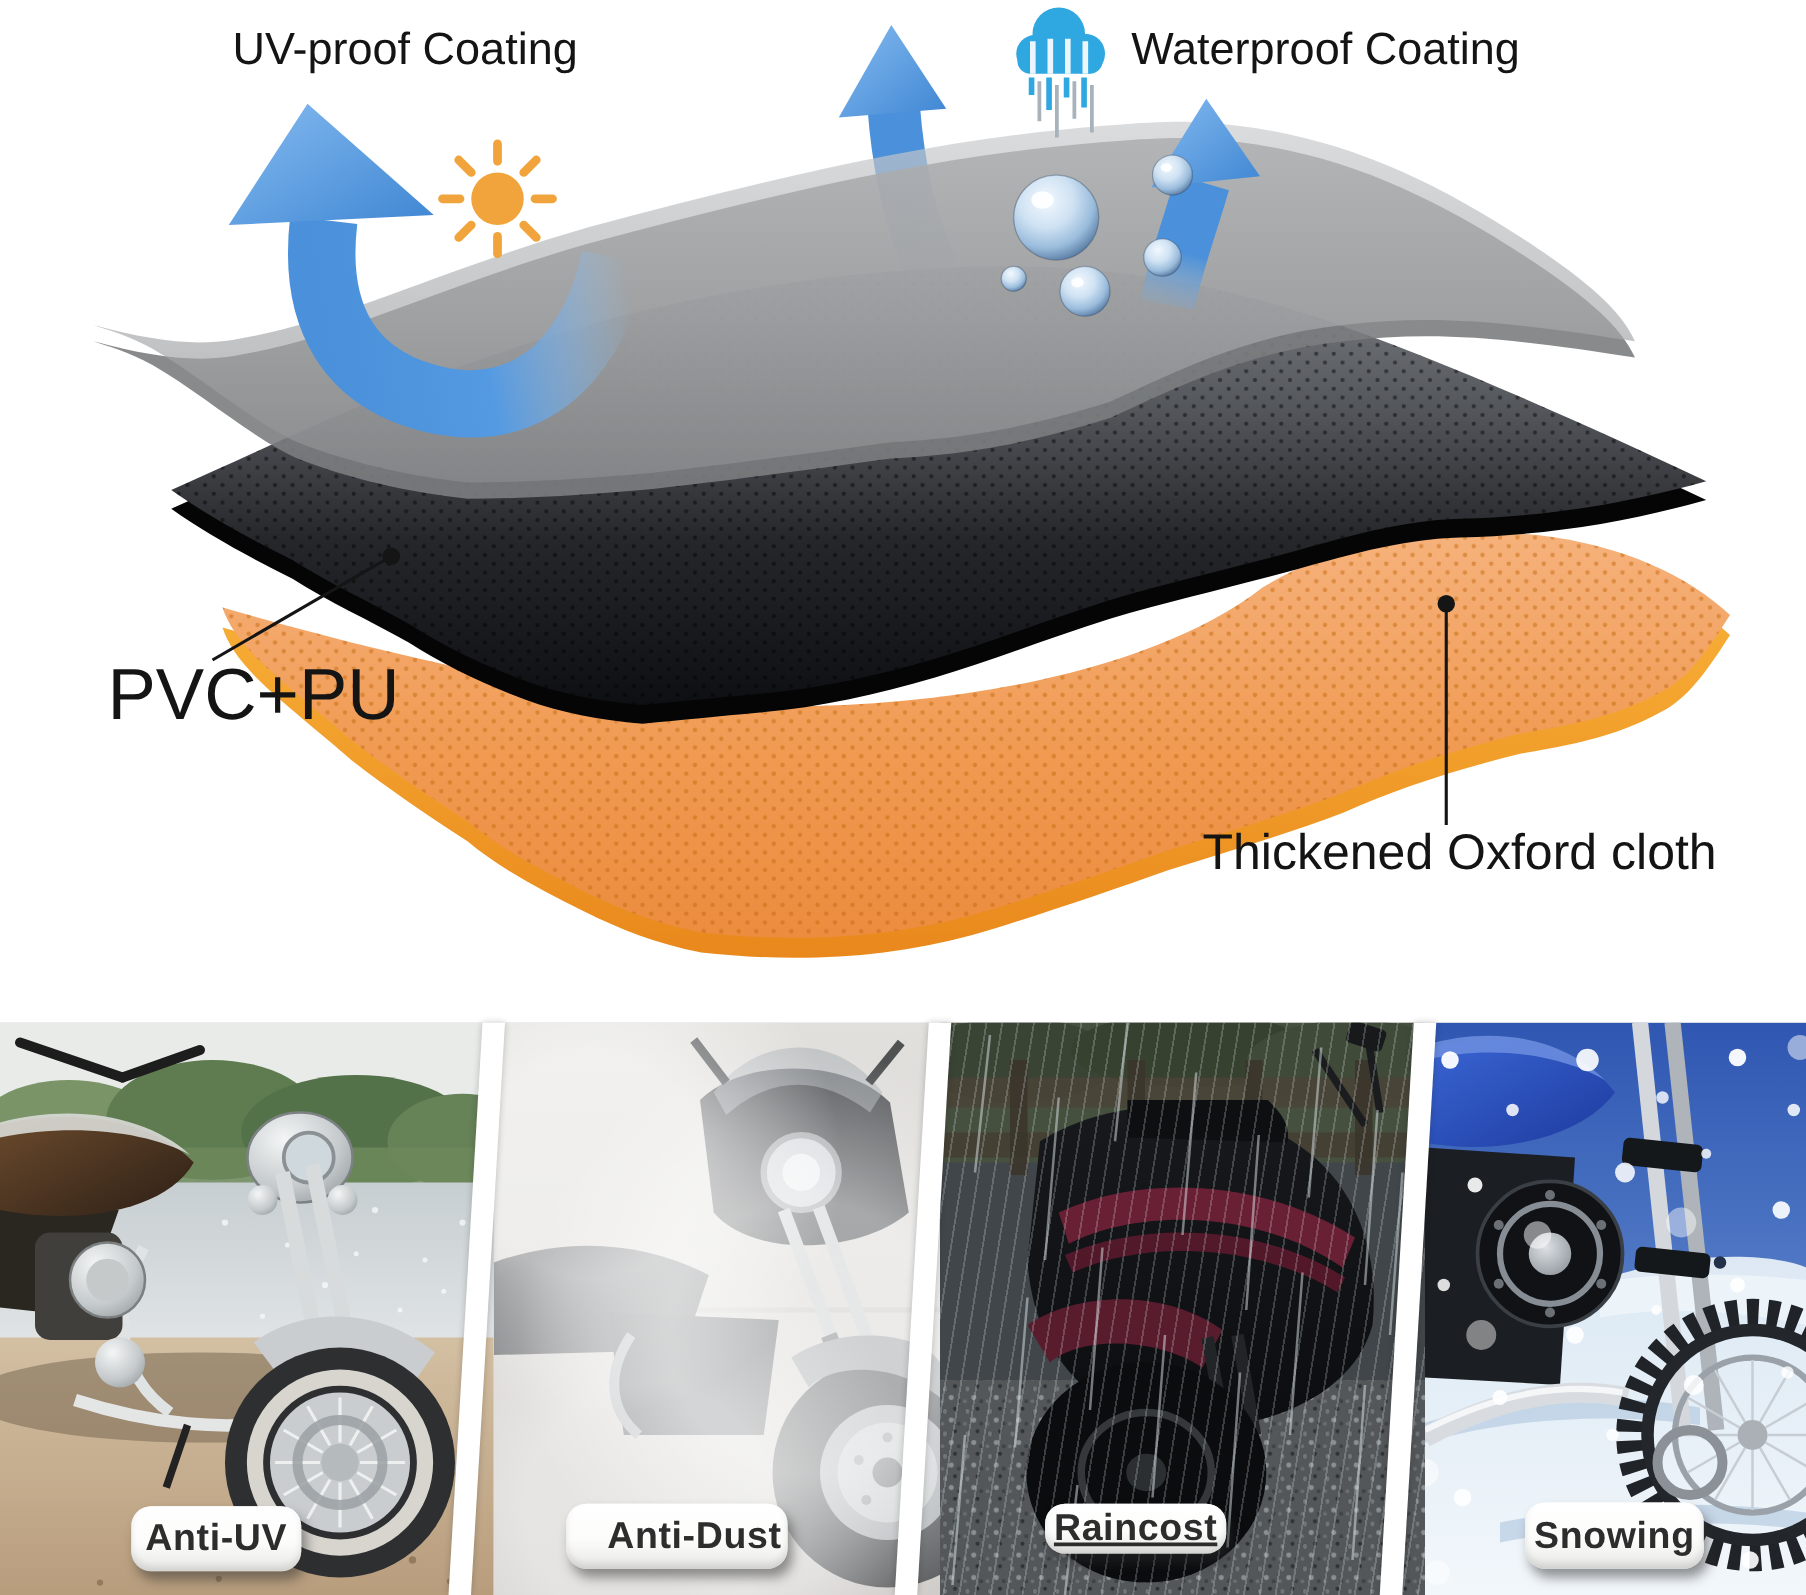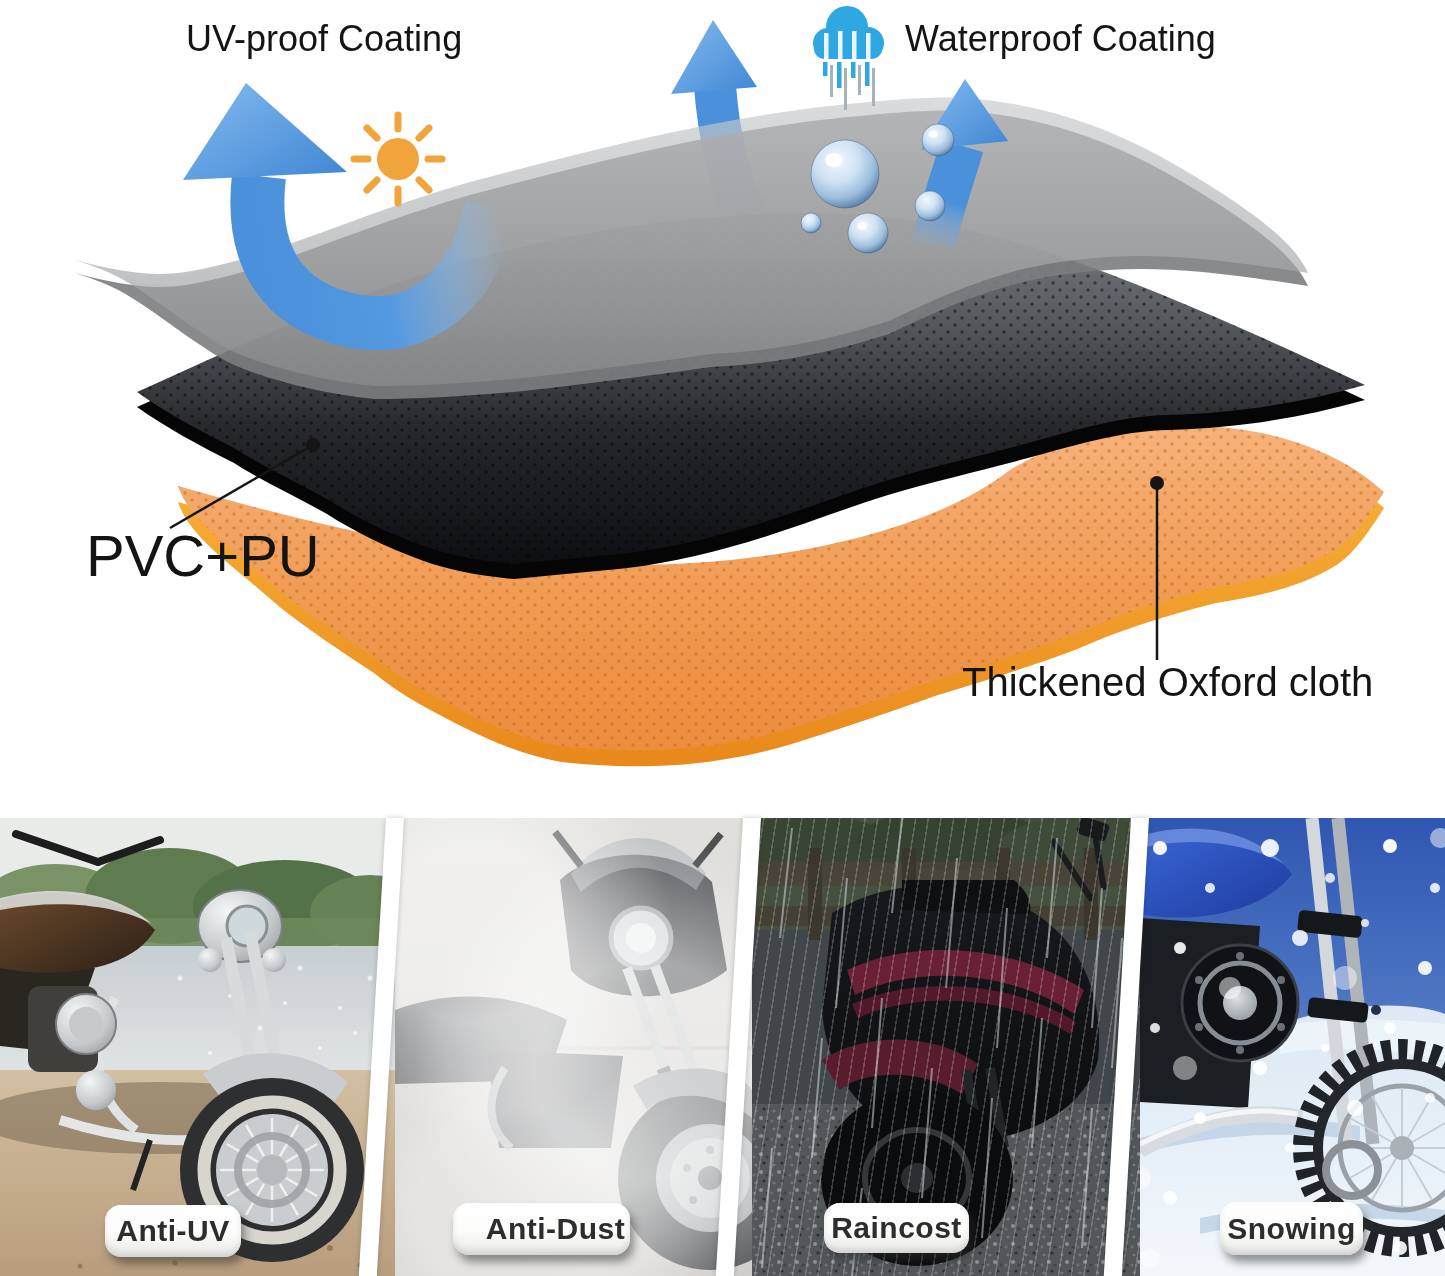--- a/index.html
+++ b/index.html
@@ -36,21 +36,21 @@
   .divider.d3{left:1131px;}
   .pill{
     position:absolute;display:flex;align-items:center;justify-content:center;
     background:linear-gradient(180deg,#ffffff 0%,#fcfcfb 55%,#e8e8e6 100%);
     border-radius:16px;
     box-shadow:4px 7px 9px rgba(45,45,45,.5), inset 0 -4px 6px rgba(0,0,0,.10), inset 0 2px 2px rgba(255,255,255,.9);
     color:#2d2d2d;font-size:30px;font-weight:700;letter-spacing:.5px;
   }
   .p1 .pill{left:105px;top:387px;width:136px;height:52px;}
   .p2 .pill{left:58px;top:385px;width:149px;height:52px;padding-left:28px;}
-  .p3 .pill{left:72px;top:385px;width:145px;height:50px;}
+  .p3 .pill{left:84px;top:385px;width:145px;height:40px;text-decoration:underline;}
   .p4 .pill{left:55px;top:384px;width:143px;height:53px;margin-left:25px;}
   .rain-overlay{
     position:absolute;left:0;top:0;width:100%;height:100%;pointer-events:none;
     background:repeating-linear-gradient(99deg, rgba(255,255,255,0) 0 11px, rgba(230,238,242,.22) 11px 12.5px);
   }
   .fog-overlay{
     position:absolute;left:0;top:0;width:100%;height:100%;pointer-events:none;
     background:
       radial-gradient(circle at 22% 25%, rgba(255,255,255,.55) 0 90px, rgba(255,255,255,0) 200px),
       radial-gradient(circle at 70% 55%, rgba(255,255,255,.5) 0 110px, rgba(255,255,255,0) 230px),

